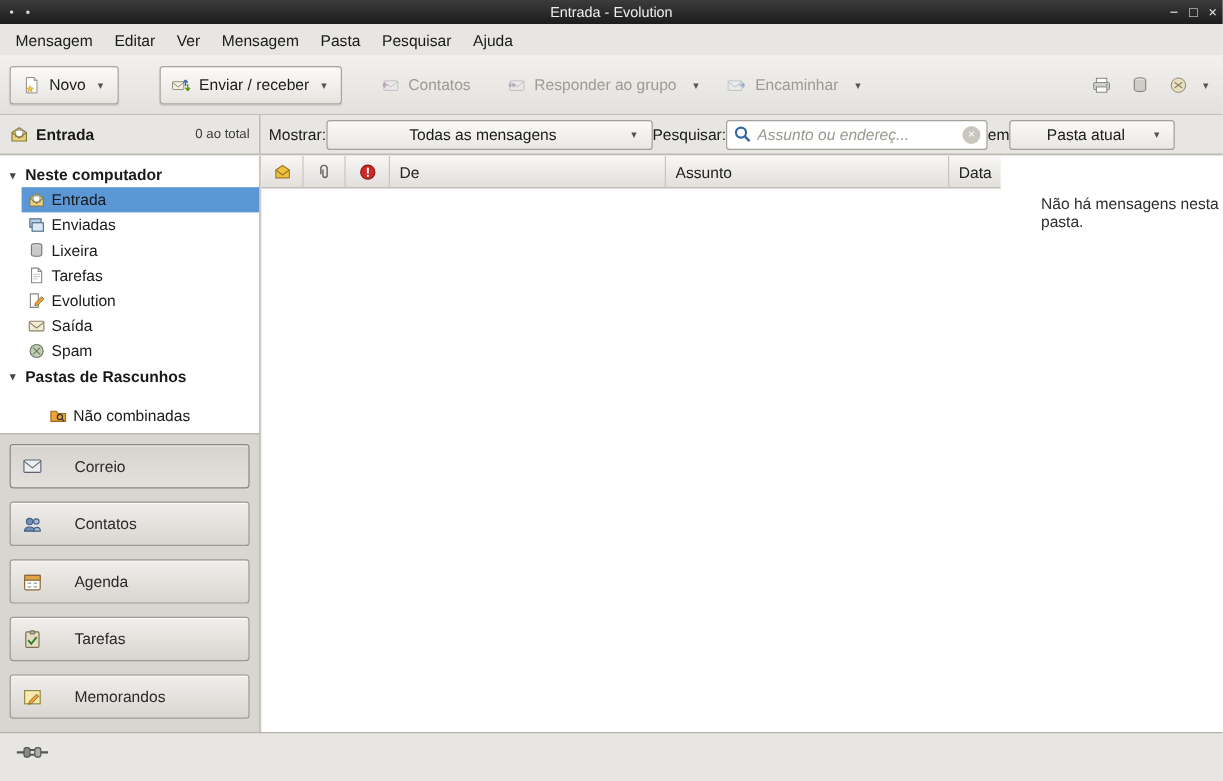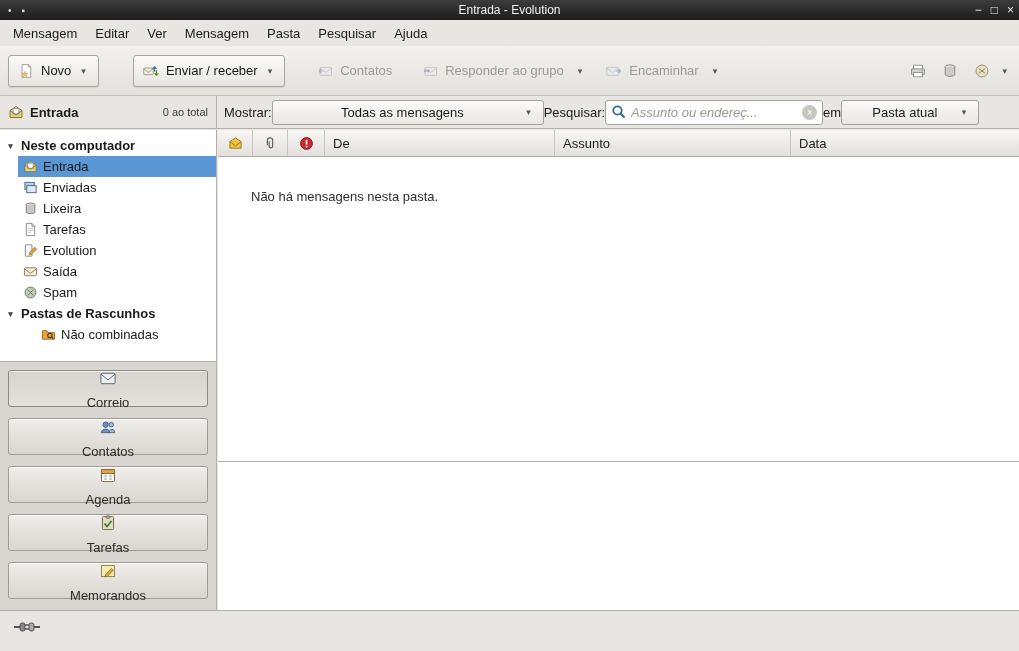--- a/index.html
+++ b/index.html
@@ -61,35 +61,35 @@
     font-size:10px; line-height:15px; text-align:center; }
 
   
   .sidebar { position:absolute; top:130px; left:0; width:217px; bottom:41px;
     border-right:1px solid #b3b0aa; background:#d9d6d1; display:flex; flex-direction:column; }
   .tree { height:231px; background:#fff; padding-top:5px; overflow:hidden; }
   .tree-row { height:21px; display:flex; align-items:center; gap:5px; padding-left:5px; }
   .tree-row .expander { width:11px; font-size:9px; color:#444; text-align:center; }
   .tree-row.group { font-weight:bold; }
   .tree-row.child { margin-left:18px; padding-left:4px; }
-  .tree-row.child2 { margin-left:36px; padding-left:4px; }
+  .tree-row.child2 { margin-left:36px; padding-left:4px;margin-top:12px; }
   .tree-row.selected { background:#5b97d4; }
   .ti { width:16px; height:16px; display:inline-flex; align-items:center; justify-content:center; }
 
   .switcher { flex:1; background:#d9d6d1; border-top:1px solid #b3b0aa;
     padding:8px 8px 0 8px; display:flex; flex-direction:column; gap:11px; }
   .sw-btn { height:37px; border:1px solid #9f9a93; border-radius:3px;
     background:linear-gradient(#f0eeeb,#d9d6d1);
     box-shadow:inset 0 1px 0 rgba(255,255,255,.7);
-    display:flex; align-items:center; gap:9px; padding:0 10px; color:#2a2a2a;flex-direction:column; }
+    display:flex; align-items:center; gap:27px; padding:0 10px; color:#2a2a2a; }
   .sw-btn.active { background:linear-gradient(#d7d4cf,#e4e1dc); border-color:#8c8780; }
 
   
   .content { position:absolute; top:130px; left:218px; right:0; bottom:41px;
-    background:#fff; display:flex; flex-direction:column; }
+    background:#fff; display:flex; flex-direction:row; }
   .list-header { height:27px; background:linear-gradient(#f8f7f5,#e2dfdb);
     border-bottom:1px solid #b3b0aa; display:flex; flex:0 0 auto; }
   .col { border-right:1px solid #c8c5bf; display:flex; align-items:center; padding:0 8px;
     color:#222; }
   .col.c-icon { width:35px; justify-content:center; padding:0; }
   .col.c-pri  { width:37px; justify-content:center; padding:0; }
   .col.c-de { width:230px; }
   .col.c-assunto { width:236px; }
   .col.c-data { flex:1; border-right:none; }
   .list-body { flex:1; position:relative; background:#fff; }

